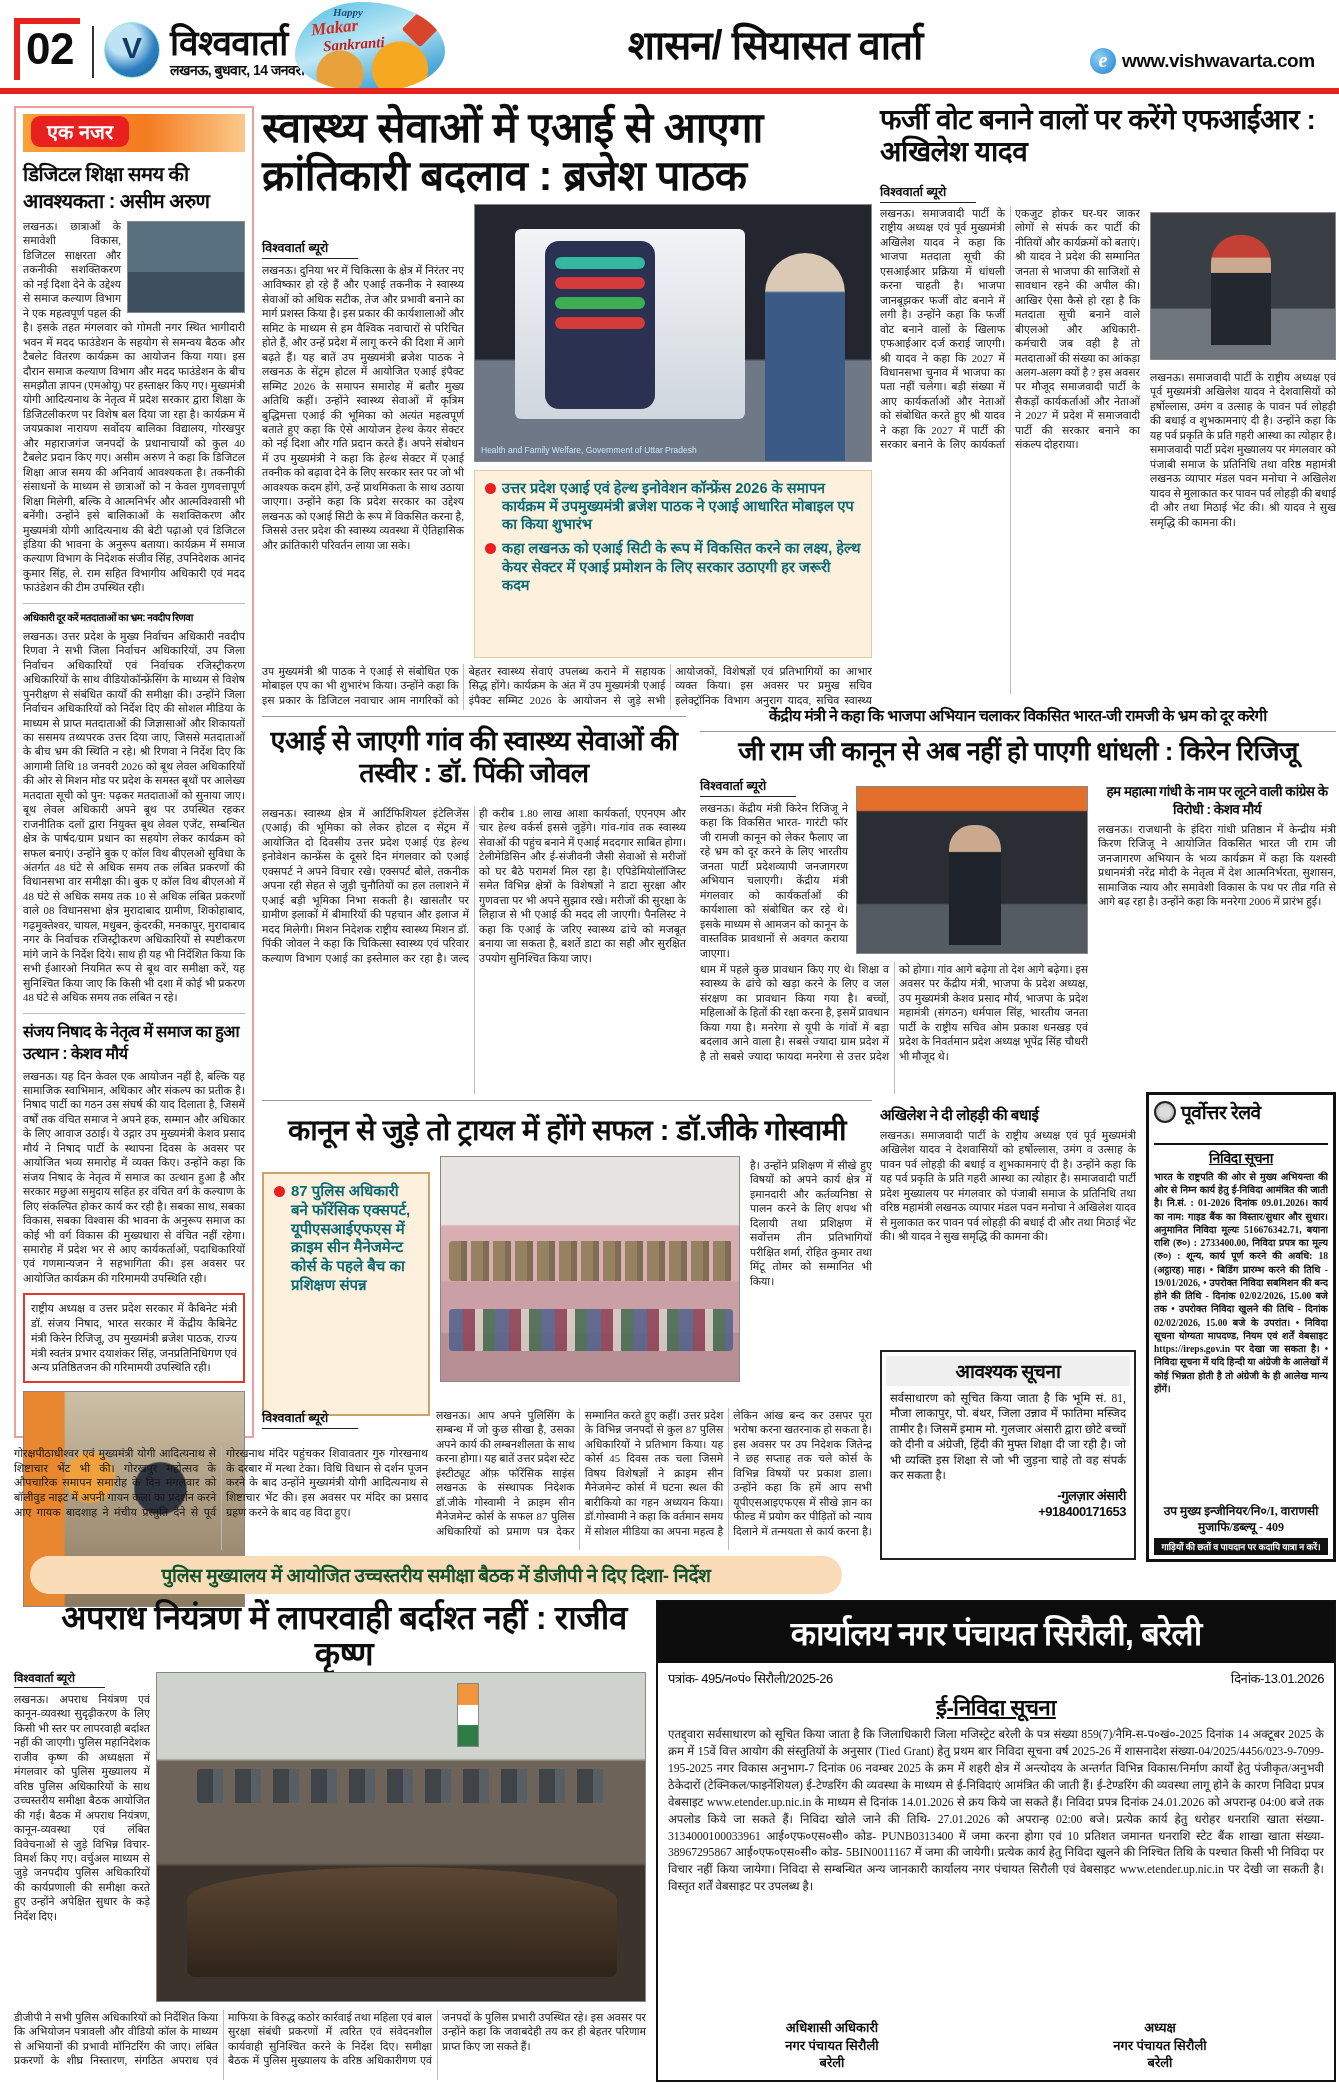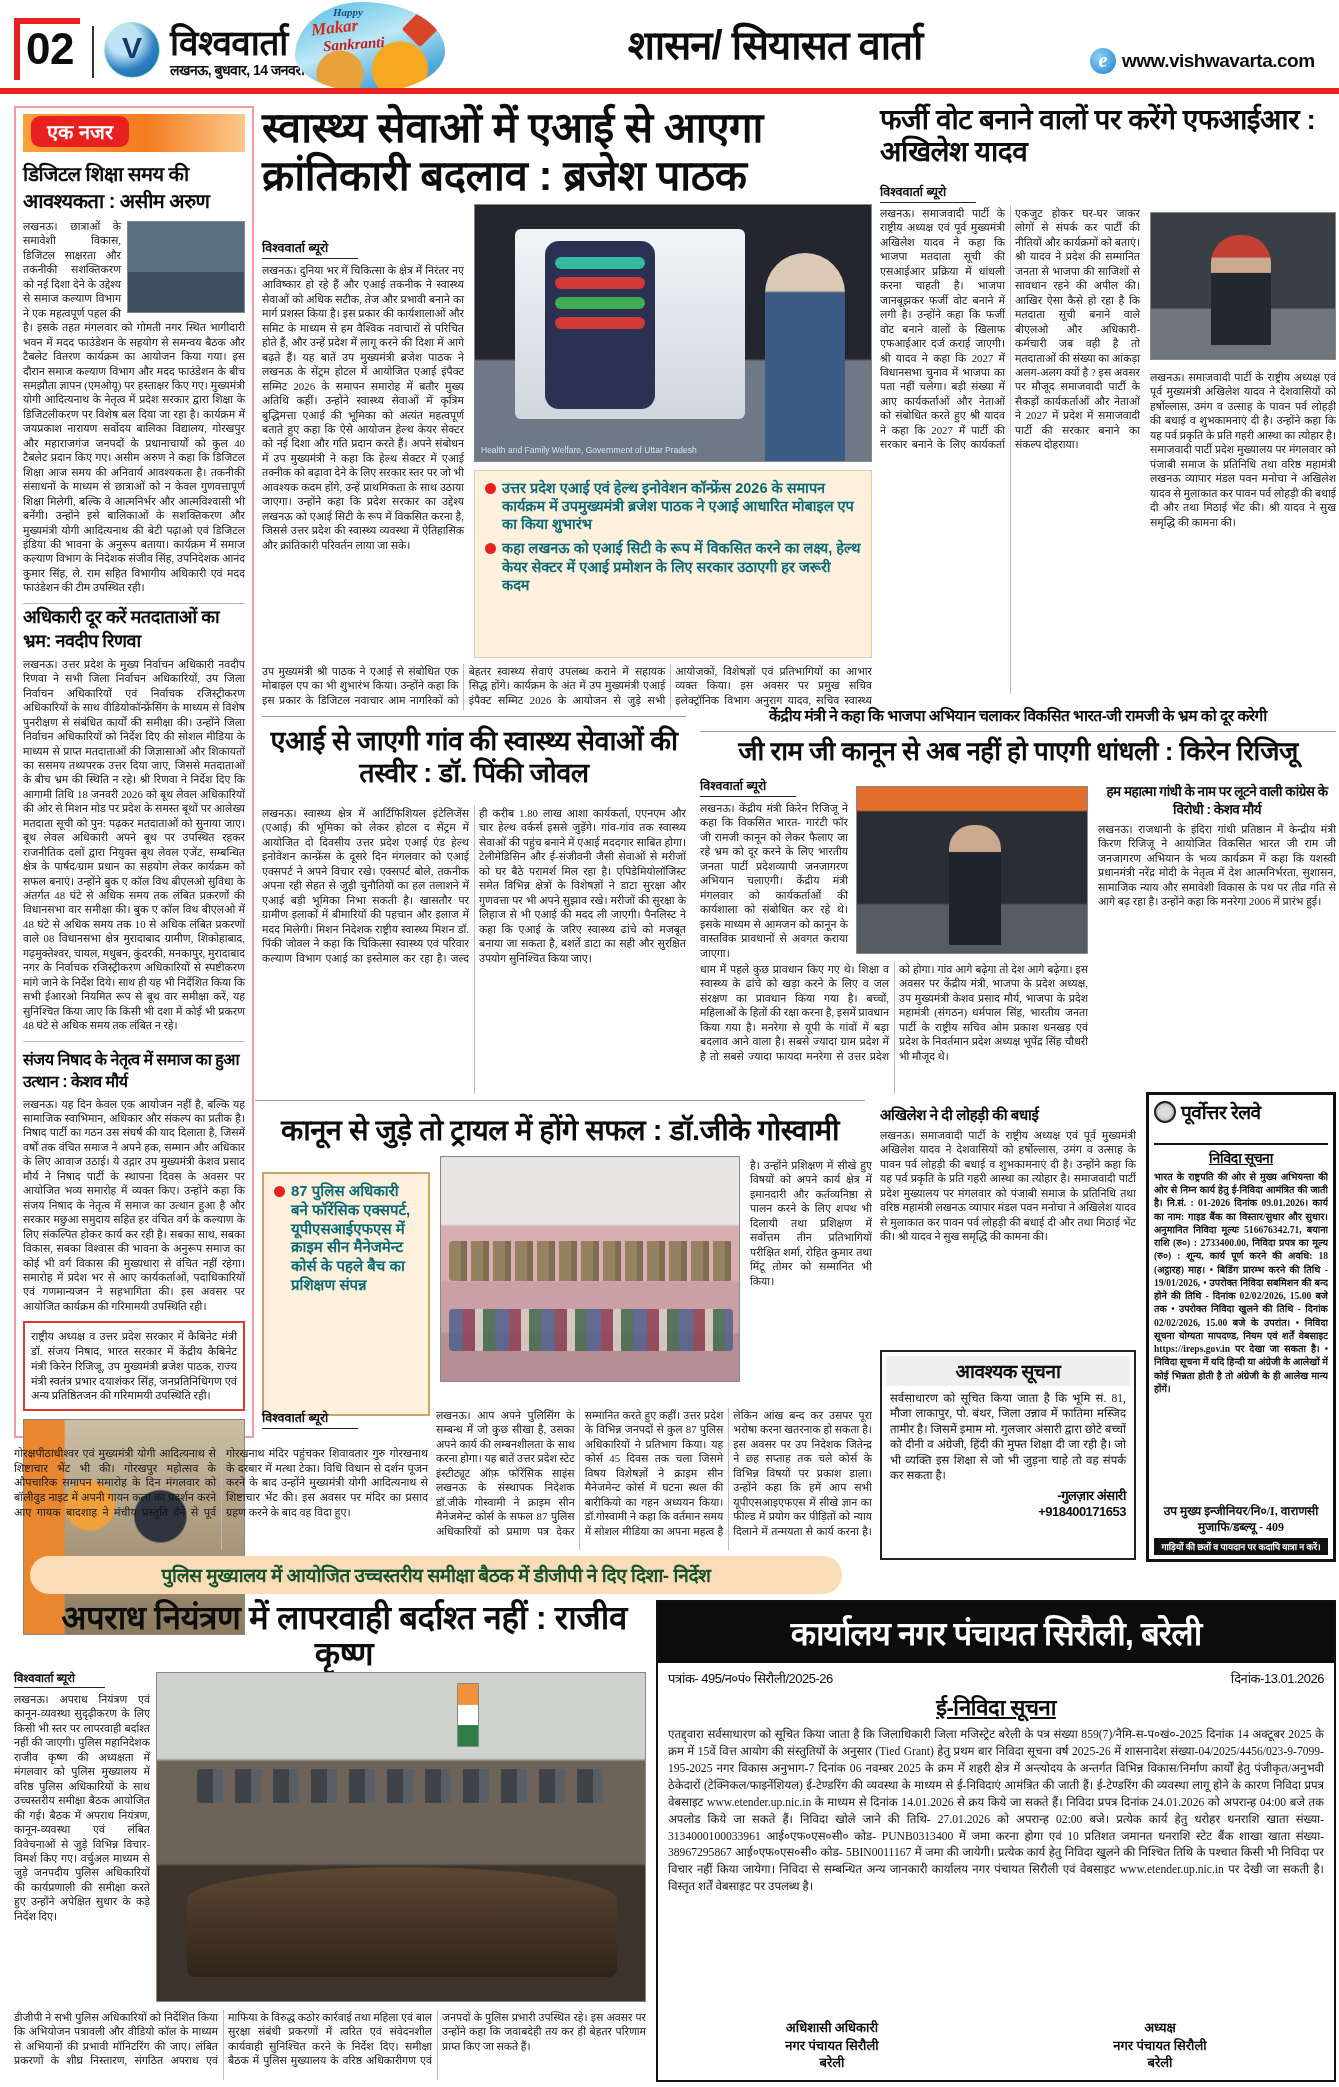--- a/index.html
+++ b/index.html
@@ -48,21 +48,21 @@
     <div class="abs" style="left:0;top:88px;width:1339px;height:6px;background:#e8201f;"></div>
   </div>
 
   <div class="abs" style="left:14px;top:106px;width:240px;height:1332px;border:2px solid #ef9d9d;padding:6px 7px;">
     <div style="position:relative;height:38px;background:linear-gradient(90deg,#f9a13a,#f47b20 55%,#fbc98c);margin-bottom:8px;">
       <span style="position:absolute;left:8px;top:2px;background:#e8201f;color:#fff;font-weight:bold;font-family:'Liberation Sans',sans-serif;font-size:20px;padding:2px 16px;border-radius:9px;">एक नजर</span>
     </div>
     <div class="hl" style="font-size:20px;margin:2px 0 5px;">डिजिटल शिक्षा समय की आवश्यकता : असीम अरुण</div>
     <div class="photo" style="float:right;width:118px;height:92px;margin:2px 0 4px 6px;background:linear-gradient(180deg,#9fb2bd 0 55%,#6b7f8c 56% 100%),#8fa0ac;background-blend-mode:multiply;"></div>
     <div class="body-txt" style="margin-bottom:8px;">लखनऊ। छात्राओं के समावेशी विकास, डिजिटल साक्षरता और तकनीकी सशक्तिकरण को नई दिशा देने के उद्देश्य से समाज कल्याण विभाग ने एक महत्वपूर्ण पहल की है। इसके तहत मंगलवार को गोमती नगर स्थित भागीदारी भवन में मदद फाउंडेशन के सहयोग से समन्वय बैठक और टैबलेट वितरण कार्यक्रम का आयोजन किया गया। इस दौरान समाज कल्याण विभाग और मदद फाउंडेशन के बीच समझौता ज्ञापन (एमओयू) पर हस्ताक्षर किए गए। मुख्यमंत्री योगी आदित्यनाथ के नेतृत्व में प्रदेश सरकार द्वारा शिक्षा के डिजिटलीकरण पर विशेष बल दिया जा रहा है। कार्यक्रम में जयप्रकाश नारायण सर्वोदय बालिका विद्यालय, गोरखपुर और महाराजगंज जनपदों के प्रधानाचार्यों को कुल 40 टैबलेट प्रदान किए गए। असीम अरुण ने कहा कि डिजिटल शिक्षा आज समय की अनिवार्य आवश्यकता है। तकनीकी संसाधनों के माध्यम से छात्राओं को न केवल गुणवत्तापूर्ण शिक्षा मिलेगी, बल्कि वे आत्मनिर्भर और आत्मविश्वासी भी बनेंगी। उन्होंने इसे बालिकाओं के सशक्तिकरण और मुख्यमंत्री योगी आदित्यनाथ की बेटी पढ़ाओ एवं डिजिटल इंडिया की भावना के अनुरूप बताया। कार्यक्रम में समाज कल्याण विभाग के निदेशक संजीव सिंह, उपनिदेशक आनंद कुमार सिंह, ले. राम सहित विभागीय अधिकारी एवं मदद फाउंडेशन की टीम उपस्थित रही।</div>
-    <div class="hl" style="font-size:18px;margin:6px 0 5px;border-top:1px solid #bbb;">अधिकारी दूर करें मतदाताओं का भ्रम: नवदीप रिणवा</div>
+    <div class="hl" style="font-size:10px;margin:6px 0 5px;border-top:1px solid #bbb;padding-top:6px;">अधिकारी दूर करें मतदाताओं का भ्रम: नवदीप रिणवा</div>
     <div class="body-txt" style="margin-bottom:8px;">लखनऊ। उत्तर प्रदेश के मुख्य निर्वाचन अधिकारी नवदीप रिणवा ने सभी जिला निर्वाचन अधिकारियों, उप जिला निर्वाचन अधिकारियों एवं निर्वाचक रजिस्ट्रीकरण अधिकारियों के साथ वीडियोकॉन्फ्रेंसिंग के माध्यम से विशेष पुनरीक्षण से संबंधित कार्यों की समीक्षा की। उन्होंने जिला निर्वाचन अधिकारियों को निर्देश दिए की सोशल मीडिया के माध्यम से प्राप्त मतदाताओं की जिज्ञासाओं और शिकायतों का ससमय तथ्यपरक उत्तर दिया जाए, जिससे मतदाताओं के बीच भ्रम की स्थिति न रहे। श्री रिणवा ने निर्देश दिए कि आगामी तिथि 18 जनवरी 2026 को बूथ लेवल अधिकारियों की ओर से मिशन मोड पर प्रदेश के समस्त बूथों पर आलेख्य मतदाता सूची को पुन: पढ़कर मतदाताओं को सुनाया जाए। बूथ लेवल अधिकारी अपने बूथ पर उपस्थित रहकर राजनीतिक दलों द्वारा नियुक्त बूथ लेवल एजेंट, सम्बन्धित क्षेत्र के पार्षद/ग्राम प्रधान का सहयोग लेकर कार्यक्रम को सफल बनाएं। उन्होंने बुक ए कॉल विथ बीएलओ सुविधा के अंतर्गत 48 घंटे से अधिक समय तक लंबित प्रकरणों की विधानसभा वार समीक्षा की। बुक ए कॉल विथ बीएलओ में 48 घंटे से अधिक समय तक 10 से अधिक लंबित प्रकरणों वाले 08 विधानसभा क्षेत्र मुरादाबाद ग्रामीण, शिकोहाबाद, गढ़मुक्तेश्वर, चायल, मधुबन, कुंदरकी, मनकापुर, मुरादाबाद नगर के निर्वाचक रजिस्ट्रीकरण अधिकारियों से स्पष्टीकरण मांगे जाने के निर्देश दिये। साथ ही यह भी निर्देशित किया कि सभी ईआरओ नियमित रूप से बूथ वार समीक्षा करें, यह सुनिश्चित किया जाए कि किसी भी दशा में कोई भी प्रकरण 48 घंटे से अधिक समय तक लंबित न रहे।</div>
     <div class="hl" style="font-size:16px;margin:4px 0 5px;border-top:1px solid #bbb;padding-top:6px;">संजय निषाद के नेतृत्व में समाज का हुआ उत्थान : केशव मौर्य</div>
     <div class="body-txt" style="margin-bottom:8px;">लखनऊ। यह दिन केवल एक आयोजन नहीं है, बल्कि यह सामाजिक स्वाभिमान, अधिकार और संकल्प का प्रतीक है। निषाद पार्टी का गठन उस संघर्ष की याद दिलाता है, जिसमें वर्षों तक वंचित समाज ने अपने हक, सम्मान और अधिकार के लिए आवाज उठाई। ये उद्गार उप मुख्यमंत्री केशव प्रसाद मौर्य ने निषाद पार्टी के स्थापना दिवस के अवसर पर आयोजित भव्य समारोह में व्यक्त किए। उन्होंने कहा कि संजय निषाद के नेतृत्व में समाज का उत्थान हुआ है और सरकार मछुआ समुदाय सहित हर वंचित वर्ग के कल्याण के लिए संकल्पित होकर कार्य कर रही है। सबका साथ, सबका विकास, सबका विश्वास की भावना के अनुरूप समाज का कोई भी वर्ग विकास की मुख्यधारा से वंचित नहीं रहेगा। समारोह में प्रदेश भर से आए कार्यकर्ताओं, पदाधिकारियों एवं गणमान्यजन ने सहभागिता की। इस अवसर पर आयोजित कार्यक्रम की गरिमामयी उपस्थिति रही।</div>
     <div style="border:2px solid #e03a2f;padding:6px;margin-bottom:8px;">
       <div class="body-txt" style="font-size:11px;">राष्ट्रीय अध्यक्ष व उत्तर प्रदेश सरकार में कैबिनेट मंत्री डॉ. संजय निषाद, भारत सरकार में केंद्रीय कैबिनेट मंत्री किरेन रिजिजू, उप मुख्यमंत्री ब्रजेश पाठक, राज्य मंत्री स्वतंत्र प्रभार दयाशंकर सिंह, जनप्रतिनिधिगण एवं अन्य प्रतिष्ठितजन की गरिमामयी उपस्थिति रही।</div>
     </div>
     <div class="photo" style="width:100%;height:216px;background:linear-gradient(90deg,#e8872f 0 18%,transparent 19%),radial-gradient(circle at 30% 40%,#f0a13c 0 12%,transparent 13%),radial-gradient(circle at 62% 45%,#2e3440 0 14%,transparent 15%),linear-gradient(180deg,#cdbfa5,#8c7a5f);"></div>
   </div>
   <div class="abs body-txt cols2" style="left:14px;top:1446px;width:414px;height:104px;font-size:11px;">गोरक्षपीठाधीश्वर एवं मुख्यमंत्री योगी आदित्यनाथ से शिष्टाचार भेंट भी की। गोरखपुर महोत्सव के औपचारिक समापन समारोह के दिन मंगलवार को बॉलीवुड नाइट में अपनी गायन कला का प्रदर्शन करने आए गायक बादशाह ने मंचीय प्रस्तुति देने से पूर्व गोरखनाथ मंदिर पहुंचकर शिवावतार गुरु गोरखनाथ के दरबार में मत्था टेका। विधि विधान से दर्शन पूजन करने के बाद उन्होंने मुख्यमंत्री योगी आदित्यनाथ से शिष्टाचार भेंट की। इस अवसर पर मंदिर का प्रसाद ग्रहण करने के बाद वह विदा हुए।</div>
 
@@ -130,21 +130,21 @@
   <div class="abs body-txt cols3" style="left:880px;top:206px;width:260px;height:488px;column-count:2;">लखनऊ। समाजवादी पार्टी के राष्ट्रीय अध्यक्ष एवं पूर्व मुख्यमंत्री अखिलेश यादव ने कहा कि भाजपा मतदाता सूची की एसआईआर प्रक्रिया में धांधली करना चाहती है। भाजपा जानबूझकर फर्जी वोट बनाने में लगी है। उन्होंने कहा कि फर्जी वोट बनाने वालों के खिलाफ एफआईआर दर्ज कराई जाएगी। श्री यादव ने कहा कि 2027 में विधानसभा चुनाव में भाजपा का पता नहीं चलेगा। बड़ी संख्या में आए कार्यकर्ताओं और नेताओं को संबोधित करते हुए श्री यादव ने कहा कि 2027 में पार्टी की सरकार बनाने के लिए कार्यकर्ता एकजुट होकर घर-घर जाकर लोगों से संपर्क कर पार्टी की नीतियों और कार्यक्रमों को बताएं। श्री यादव ने प्रदेश की सम्मानित जनता से भाजपा की साजिशों से सावधान रहने की अपील की। आखिर ऐसा कैसे हो रहा है कि मतदाता सूची बनाने वाले बीएलओ और अधिकारी-कर्मचारी जब वही है तो मतदाताओं की संख्या का आंकड़ा अलग-अलग क्यों है ? इस अवसर पर मौजूद समाजवादी पार्टी के सैकड़ों कार्यकर्ताओं और नेताओं ने 2027 में प्रदेश में समाजवादी पार्टी की सरकार बनाने का संकल्प दोहराया।</div>
   <div class="abs body-txt" style="left:1150px;top:370px;width:186px;height:324px;overflow:hidden;">
     <span>लखनऊ। समाजवादी पार्टी के राष्ट्रीय अध्यक्ष एवं पूर्व मुख्यमंत्री अखिलेश यादव ने देशवासियों को हर्षोल्लास, उमंग व उत्साह के पावन पर्व लोहड़ी की बधाई व शुभकामनाएं दी है। उन्होंने कहा कि यह पर्व प्रकृति के प्रति गहरी आस्था का त्योहार है। समाजवादी पार्टी प्रदेश मुख्यालय पर मंगलवार को पंजाबी समाज के प्रतिनिधि तथा वरिष्ठ महामंत्री लखनऊ व्यापार मंडल पवन मनोचा ने अखिलेश यादव से मुलाकात कर पावन पर्व लोहड़ी की बधाई दी और तथा मिठाई भेंट की। श्री यादव ने सुख समृद्धि की कामना की।</span>
   </div>
 
   <div class="abs" style="left:880px;top:1104px;width:256px;height:238px;">
     <div class="hl" style="font-size:15px;margin-bottom:4px;">अखिलेश ने दी लोहड़ी की बधाई</div>
     <div class="body-txt" style="height:200px;overflow:hidden;">लखनऊ। समाजवादी पार्टी के राष्ट्रीय अध्यक्ष एवं पूर्व मुख्यमंत्री अखिलेश यादव ने देशवासियों को हर्षोल्लास, उमंग व उत्साह के पावन पर्व लोहड़ी की बधाई व शुभकामनाएं दी है। उन्होंने कहा कि यह पर्व प्रकृति के प्रति गहरी आस्था का त्योहार है। समाजवादी पार्टी प्रदेश मुख्यालय पर मंगलवार को पंजाबी समाज के प्रतिनिधि तथा वरिष्ठ महामंत्री लखनऊ व्यापार मंडल पवन मनोचा ने अखिलेश यादव से मुलाकात कर पावन पर्व लोहड़ी की बधाई दी और तथा मिठाई भेंट की। श्री यादव ने सुख समृद्धि की कामना की।</div>
   </div>
 
-  <div class="abs" style="left:255px;top:1100px;width:610px;">
+  <div class="abs" style="left:262px;top:1100px;width:610px;">
     <div class="hl" style="font-size:29px;text-align:center;border-top:1px solid #999;padding-top:8px;">कानून से जुड़े तो ट्रायल में होंगे सफल : डॉ.जीके गोस्वामी</div>
   </div>
   <div class="abs bullet-box" style="left:262px;top:1172px;width:168px;height:244px;border:2px solid #c9a36a;">
     <div class="bullet-item" style="font-size:15px;">
       <span class="bullet-dot"></span>
       <span>87 पुलिस अधिकारी बने फॉरेंसिक एक्सपर्ट, यूपीएसआईएफएस में क्राइम सीन मैनेजमेन्ट कोर्स के पहले बैच का प्रशिक्षण संपन्न</span>
     </div>
   </div>
   <div class="abs photo" style="left:440px;top:1156px;width:300px;height:226px;background:linear-gradient(180deg,#e8e4e2 0 30%,#d8aeb2 31% 55%,#caa0a6 56% 78%,#b78e94 79% 100%);overflow:hidden;">
     <div style="position:absolute;left:8px;top:84px;width:284px;height:40px;background:repeating-linear-gradient(90deg,#8a7a52 0 12px,#6f6242 12px 18px,transparent 18px 22px);border-radius:4px;opacity:.85;"></div>

